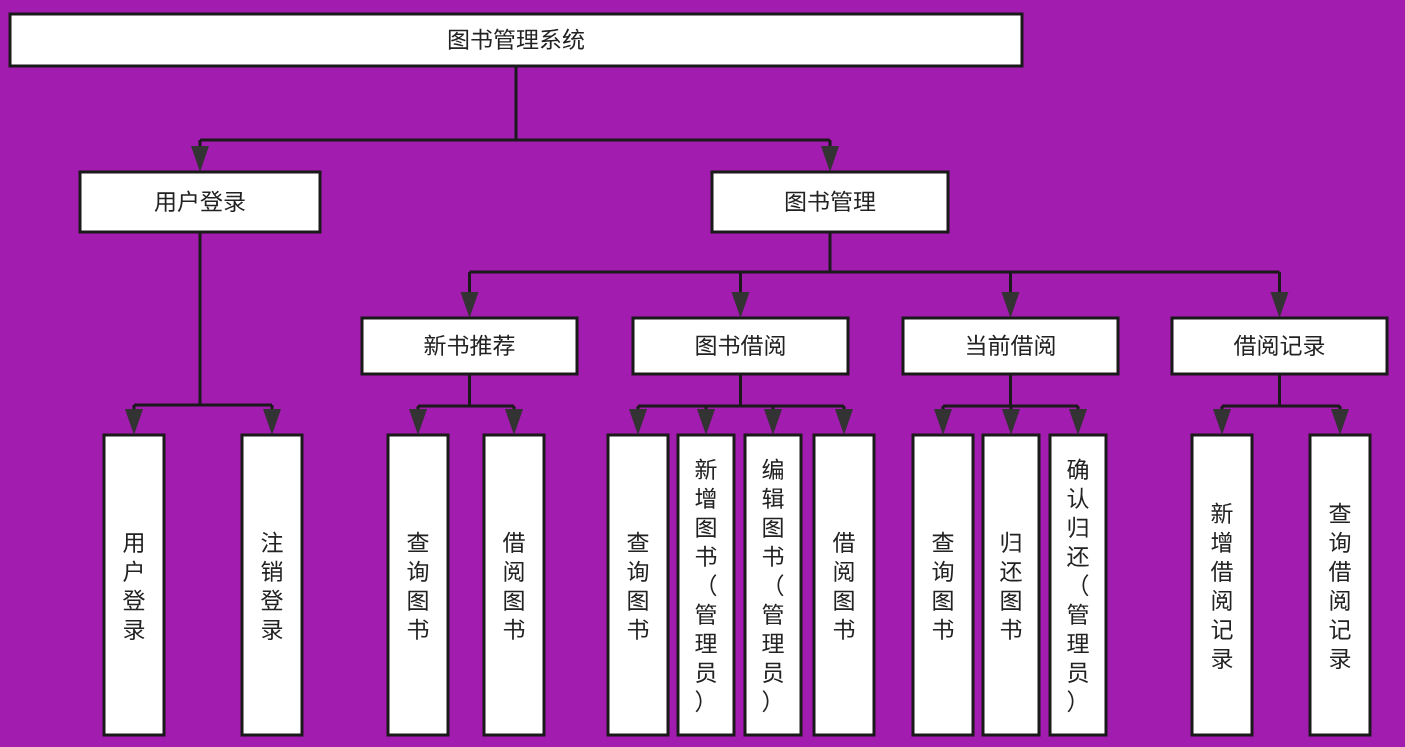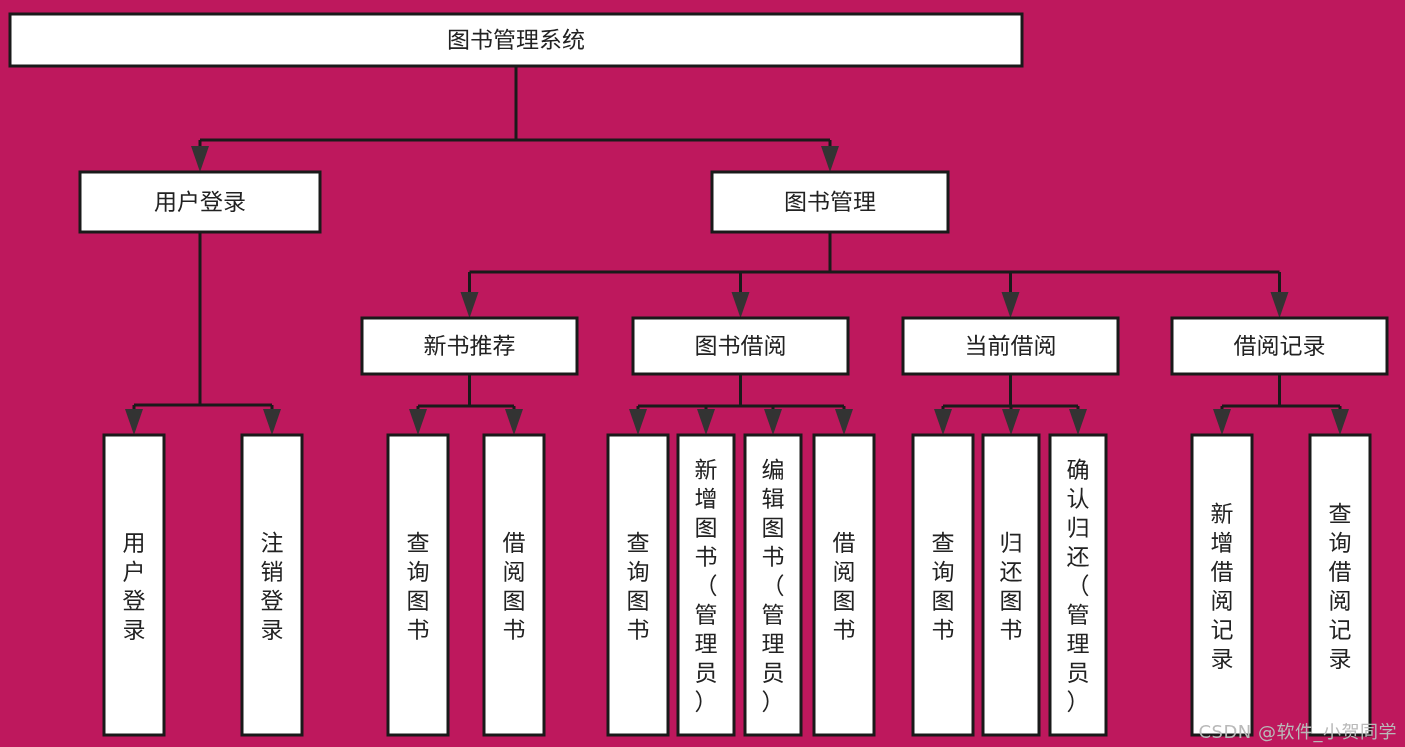--- a/index.html
+++ b/index.html
@@ -12,21 +12,21 @@
     font-family: "DejaVu Sans", "Liberation Sans", sans-serif;
     width: 1405px;
     height: 747px;
     overflow: hidden;
     position: relative;
   }
   #diagram-root {
     position: relative;
     width: 1405px;
     height: 747px;
-    background: #be185d;
+    background: #a21caf;
   }
   svg#flow-svg {
     position: absolute;
     left: 0;
     top: 0;
     width: 1405px;
     height: 747px;
     display: block;
   }
   .node-rect {
@@ -205,14 +205,13 @@
           <rect x="1192" y="435" width="60" height="300" class="node-rect"></rect>
           <text x="1222" y="514.5" class="node-label label-v"><tspan x="1222" dy="0">新</tspan><tspan x="1222" dy="29">增</tspan><tspan x="1222" dy="29">借</tspan><tspan x="1222" dy="29">阅</tspan><tspan x="1222" dy="29">记</tspan><tspan x="1222" dy="29">录</tspan></text>
         </g>
         <g>
           <rect x="1310" y="435" width="60" height="300" class="node-rect"></rect>
           <text x="1340" y="514.5" class="node-label label-v"><tspan x="1340" dy="0">查</tspan><tspan x="1340" dy="29">询</tspan><tspan x="1340" dy="29">借</tspan><tspan x="1340" dy="29">阅</tspan><tspan x="1340" dy="29">记</tspan><tspan x="1340" dy="29">录</tspan></text>
         </g>
       </g>
   </svg>
 
-  <div class="watermark">CSDN @软件_小贺同学</div>
 </div>
 
 </body></html>

